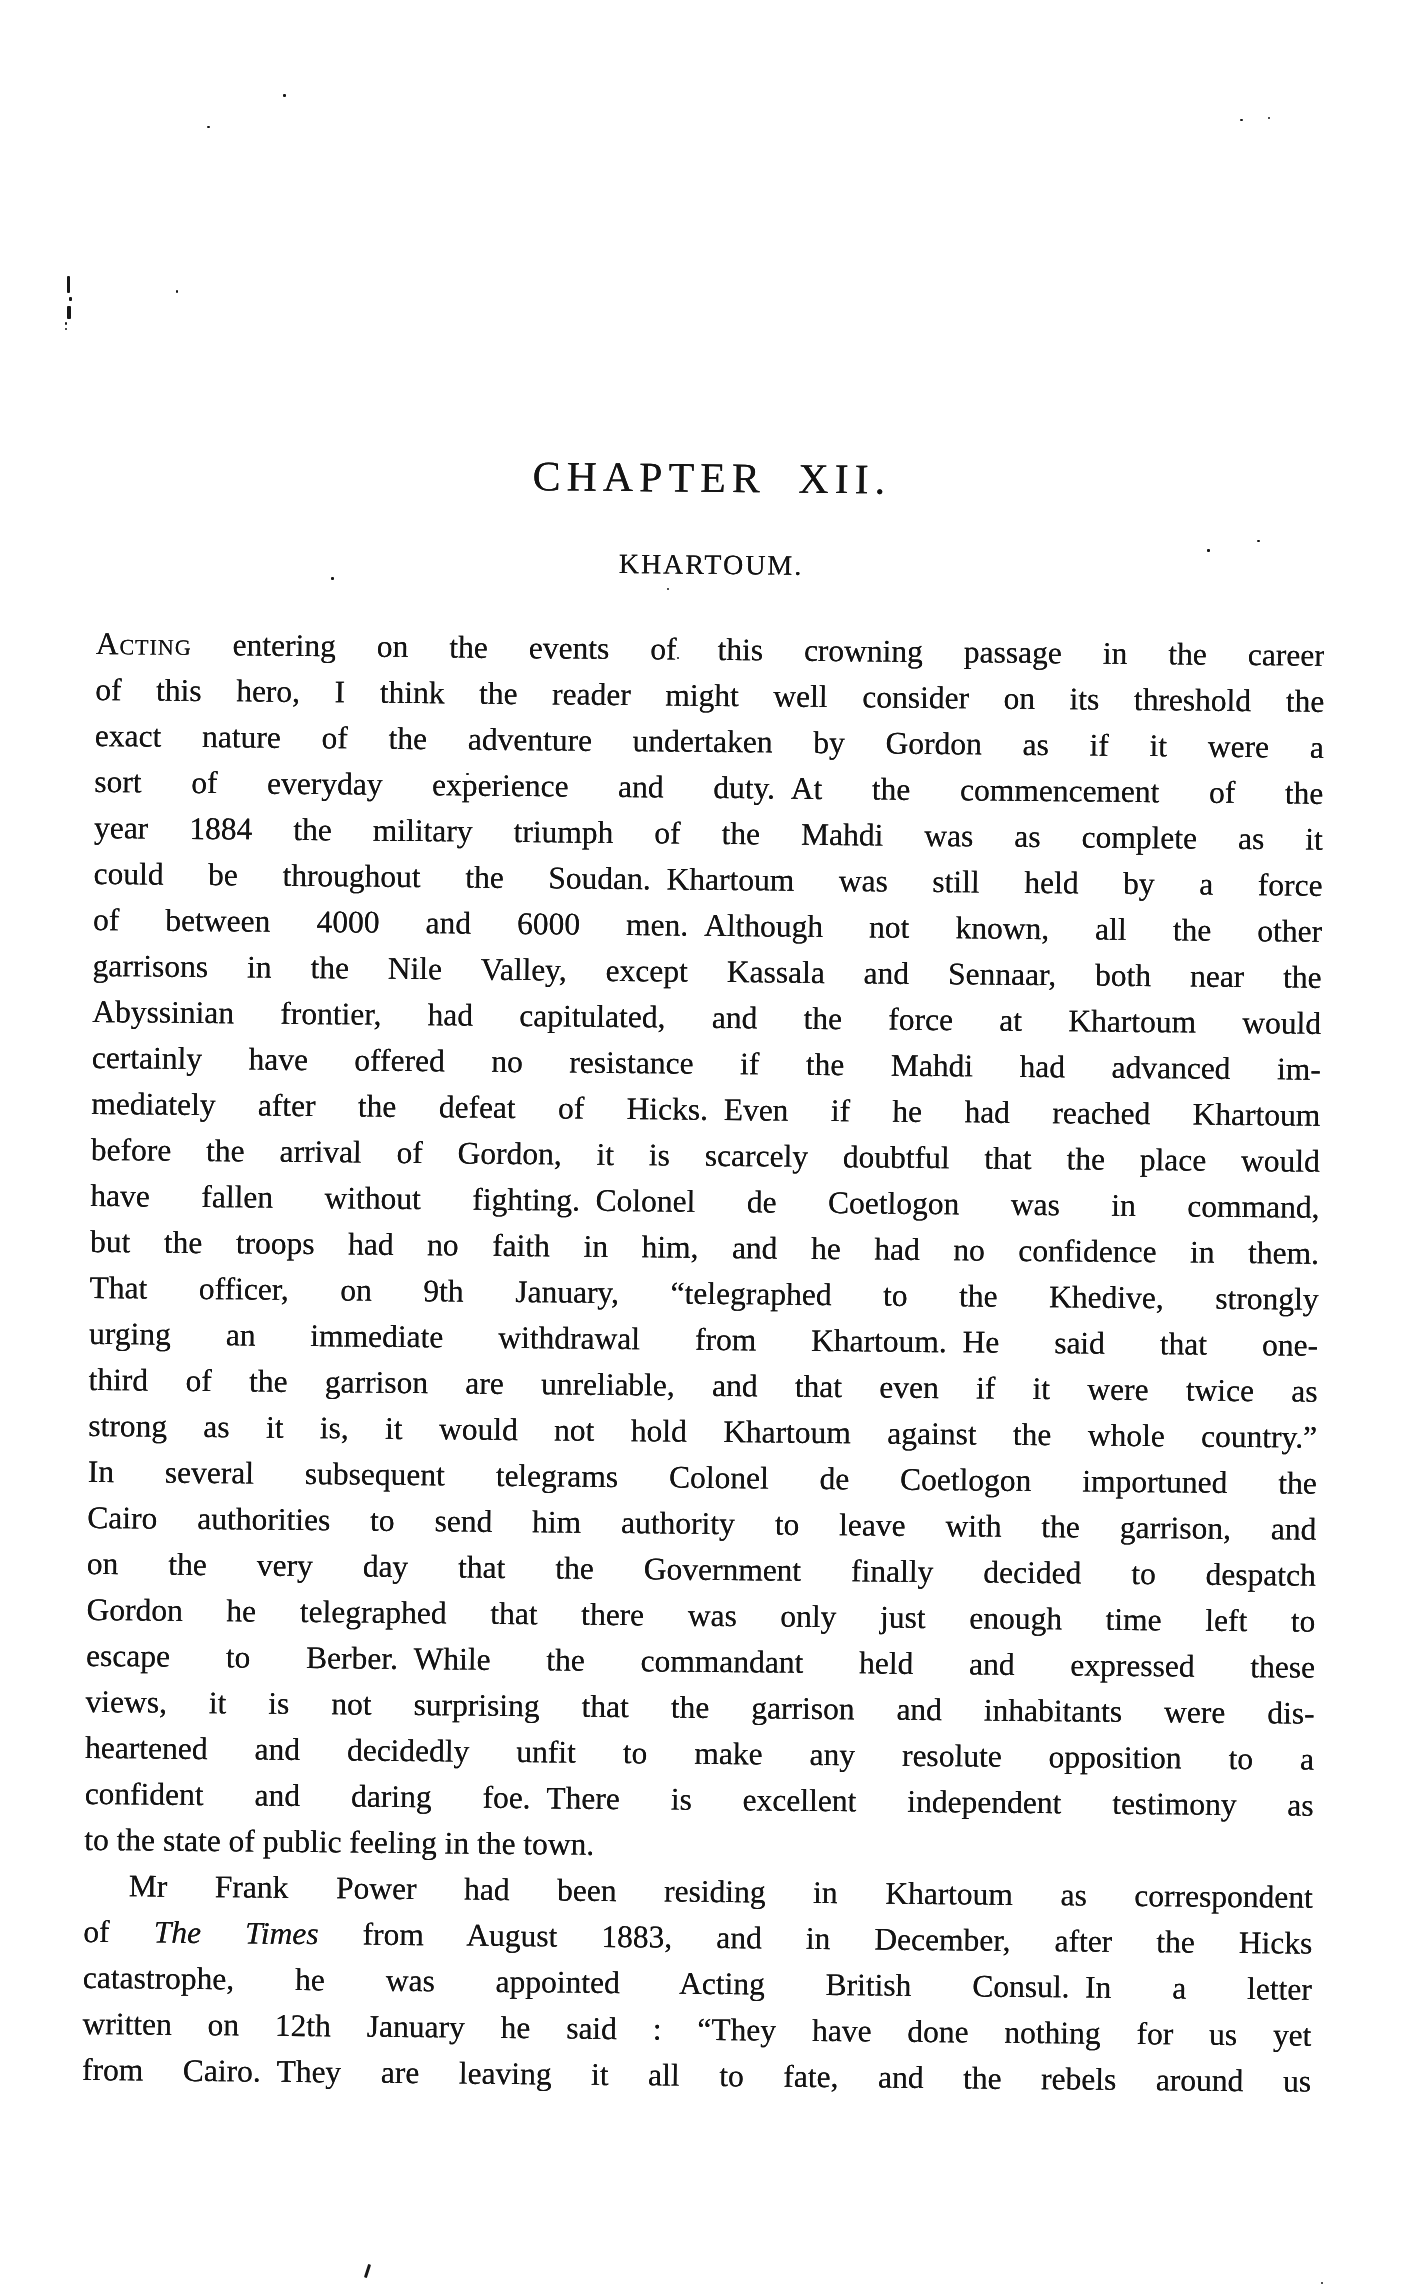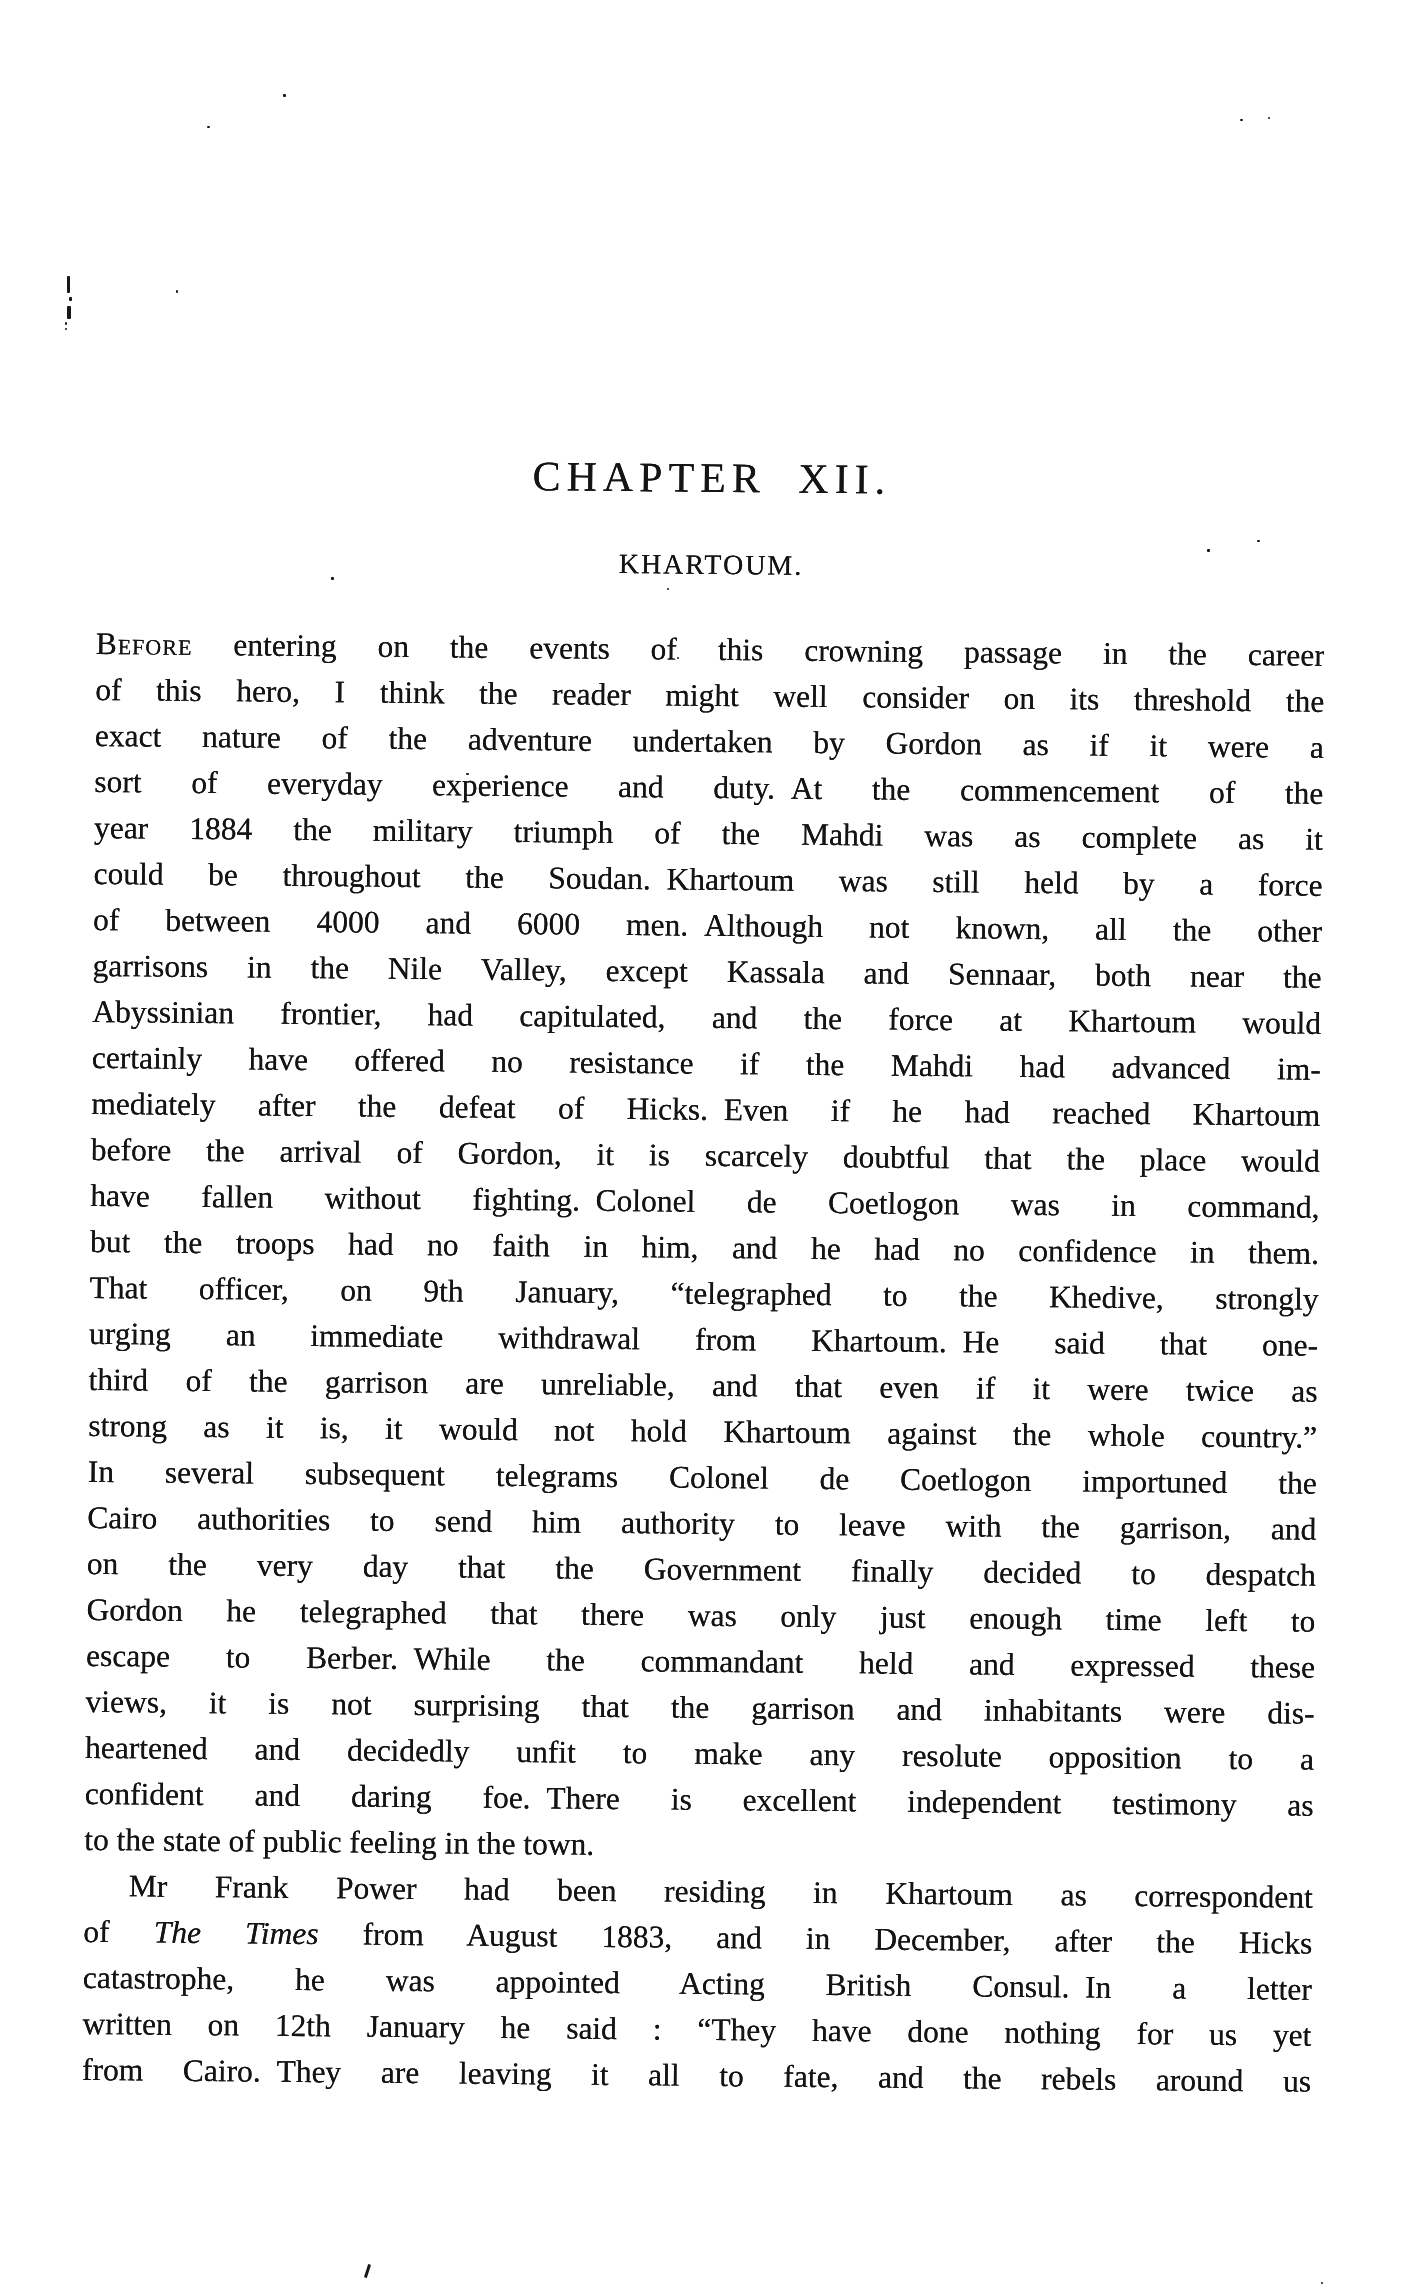--- a/index.html
+++ b/index.html
@@ -66,21 +66,21 @@
   <div class="speck" style="left:466px;top:773px;width:3px;height:2px"></div>
   <div class="speck" style="left:1333px;top:388px;width:2px;height:2px"></div>
   <div class="speck" style="left:366px;top:2264px;width:3px;height:14px;transform:rotate(18deg)"></div>
   <div class="speck" style="left:1321px;top:2282px;width:2px;height:2px"></div>
 
   <div class="content">
     <div class="chapter-title">CHAPTER XII.</div>
     <div class="section-title">KHARTOUM.</div>
     <div class="body-text">
         <div>
-          <div class="line"><span class="smallcaps">Before</span><span> entering on the events of this crowning passage in the career</span></div>
+          <div class="line"><span class="smallcaps">Acting</span><span> entering on the events of this crowning passage in the career</span></div>
           <div class="line"><span>of this hero, I think the reader might well consider on its threshold the</span></div>
           <div class="line"><span>exact nature of the adventure undertaken by Gordon as if it were a</span></div>
           <div class="line"><span>sort of everyday experience and duty. At the commencement of the</span></div>
           <div class="line"><span>year 1884 the military triumph of the Mahdi was as complete as it</span></div>
           <div class="line"><span>could be throughout the Soudan. Khartoum was still held by a force</span></div>
           <div class="line"><span>of between 4000 and 6000 men. Although not known, all the other</span></div>
           <div class="line"><span>garrisons in the Nile Valley, except Kassala and Sennaar, both near the</span></div>
           <div class="line"><span>Abyssinian frontier, had capitulated, and the force at Khartoum would</span></div>
           <div class="line"><span>certainly have offered no resistance if the Mahdi had advanced im-</span></div>
           <div class="line"><span>mediately after the defeat of Hicks. Even if he had reached Khartoum</span></div>

